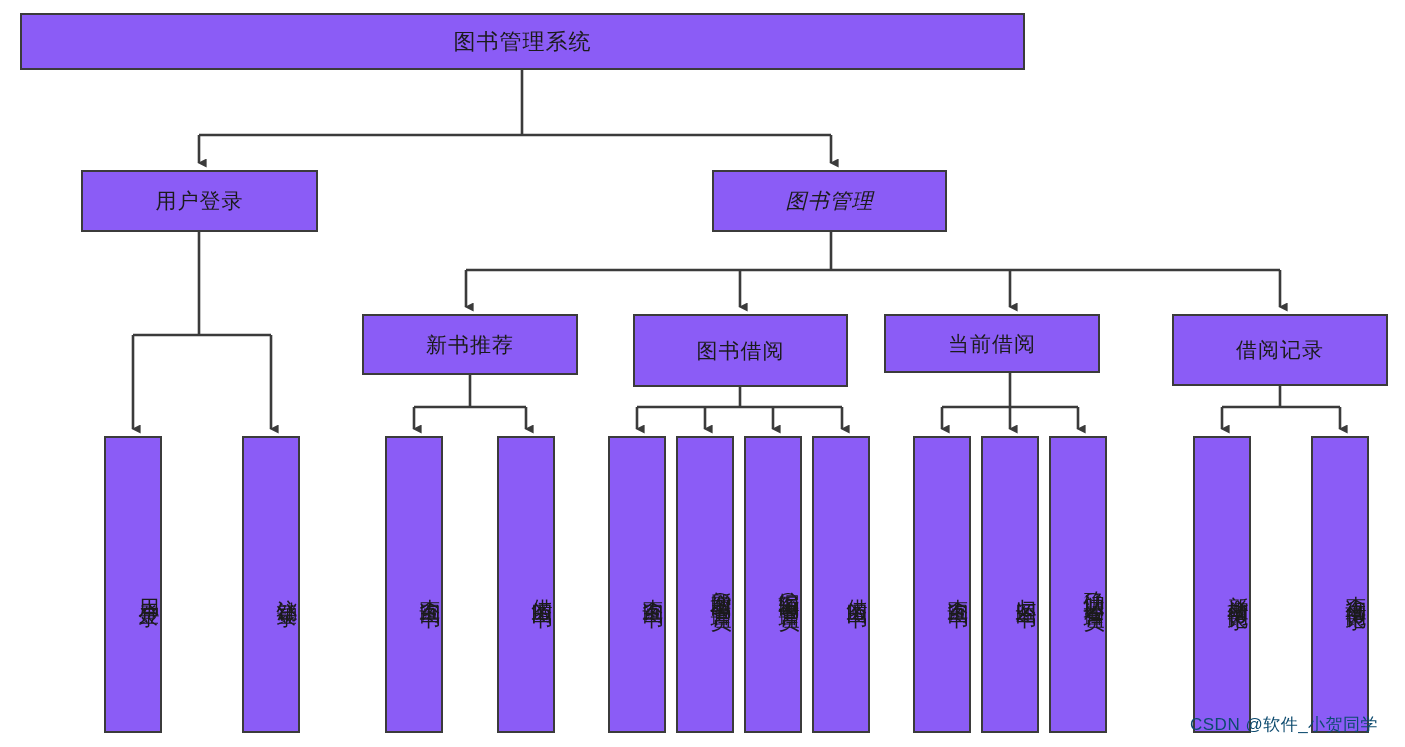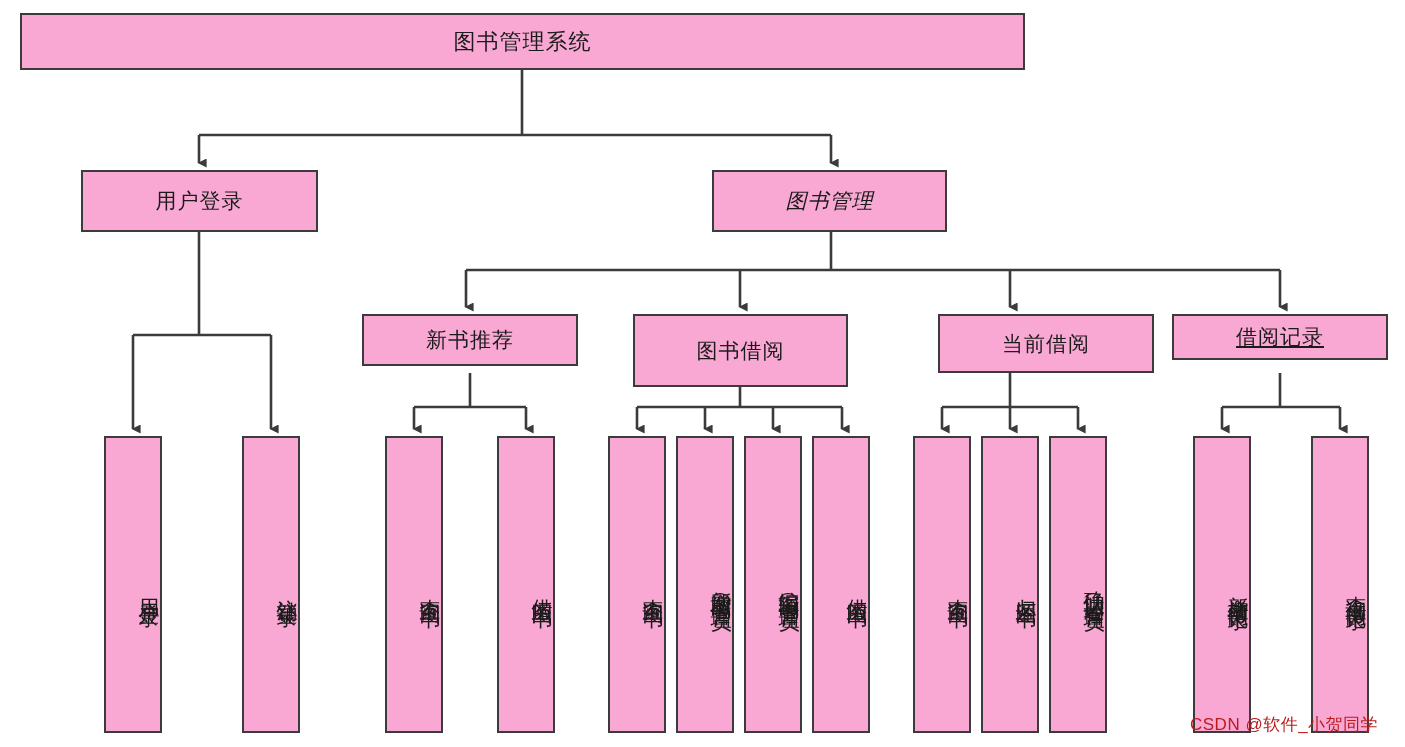--- a/index.html
+++ b/index.html
@@ -1,23 +1,23 @@
 <!DOCTYPE html>
 <html><head>
 <meta charset="utf-8">
 <style>
   html,body{margin:0;padding:0;background:#ffffff;}
   body{font-family:"Liberation Sans","DejaVu Sans",sans-serif;}
   #canvas{position:relative;width:1405px;height:747px;background:#ffffff;overflow:hidden;}
   #wires{position:absolute;left:0;top:0;width:1405px;height:747px;}
-  .node{position:absolute;box-sizing:border-box;background:#f9a8d4;border:2.4px solid #3b3b3b;display:flex;align-items:center;justify-content:center;color:#1b1b1b;}
+  .node{position:absolute;box-sizing:border-box;background:#8b5cf6;border:2.4px solid #3b3b3b;display:flex;align-items:center;justify-content:center;color:#1b1b1b;}
   .node.h{font-size:21px;letter-spacing:1px;}
   .node.v{writing-mode:vertical-rl;text-orientation:upright;font-size:21px;letter-spacing:3px;line-height:1.05;padding-top:6px;white-space:nowrap;align-items:flex-start;justify-content:center;}
   #root{font-size:22px;}
-  #watermark{position:absolute;left:1190px;top:713px;font-size:17px;color:#b91c1c;letter-spacing:.5px;white-space:nowrap;}
+  #watermark{position:absolute;left:1190px;top:713px;font-size:17px;color:#0c4a6e;letter-spacing:.5px;white-space:nowrap;}
 </style>
 </head>
 <body>
 
 <div id="canvas">
 
   <svg id="wires" viewBox="0 0 1405 747" xmlns="http://www.w3.org/2000/svg">
     <defs>
       <marker id="arrow" markerWidth="10" markerHeight="10" refX="4.5" refY="7.6" orient="auto" markerUnits="userSpaceOnUse">
         <path d="M0,0 L9,0 L4.5,9 Z" fill="#3b3b3b"></path>
@@ -65,24 +65,24 @@
       <path d="M1222,407 L1222,429" marker-end="url(#arrow)"></path>
       <path d="M1340,407 L1340,429" marker-end="url(#arrow)"></path>
     </g>
   </svg>
 
   <div class="node h" id="root" style="left:20px;top:13px;width:1005px;height:57px;">图书管理系统</div>
 
   <div class="node h" style="left:81px;top:170px;width:237px;height:62px;">用户登录</div>
   <div class="node h" style="left:712px;top:170px;width:235px;height:62px;font-style:italic;">图书管理</div>
 
-  <div class="node h" style="left:362px;top:314px;width:216px;height:52px;">新书推荐</div>
+  <div class="node h" style="left:362px;top:314px;width:216px;height:61px;">新书推荐</div>
   <div class="node h" style="left:633px;top:314px;width:215px;height:73px;">图书借阅</div>
-  <div class="node h" style="left:938px;top:314px;width:216px;height:59px;">当前借阅</div>
-  <div class="node h" style="left:1172px;top:314px;width:216px;height:46px;text-decoration:underline;">借阅记录</div>
+  <div class="node h" style="left:884px;top:314px;width:216px;height:59px;">当前借阅</div>
+  <div class="node h" style="left:1172px;top:314px;width:216px;height:72px;">借阅记录</div>
 
   <div class="node v" style="left:104px;top:436px;width:58px;height:297px;">用户登录</div>
   <div class="node v" style="left:242px;top:436px;width:58px;height:297px;">注销登录</div>
 
   <div class="node v" style="left:385px;top:436px;width:58px;height:297px;">查询图书</div>
   <div class="node v" style="left:497px;top:436px;width:58px;height:297px;">借阅图书</div>
 
   <div class="node v" style="left:608px;top:436px;width:58px;height:297px;">查询图书</div>
   <div class="node v" style="left:676px;top:436px;width:58px;height:297px;">新增图书（管理员）</div>
   <div class="node v" style="left:744px;top:436px;width:58px;height:297px;">编辑图书（管理员）</div>

